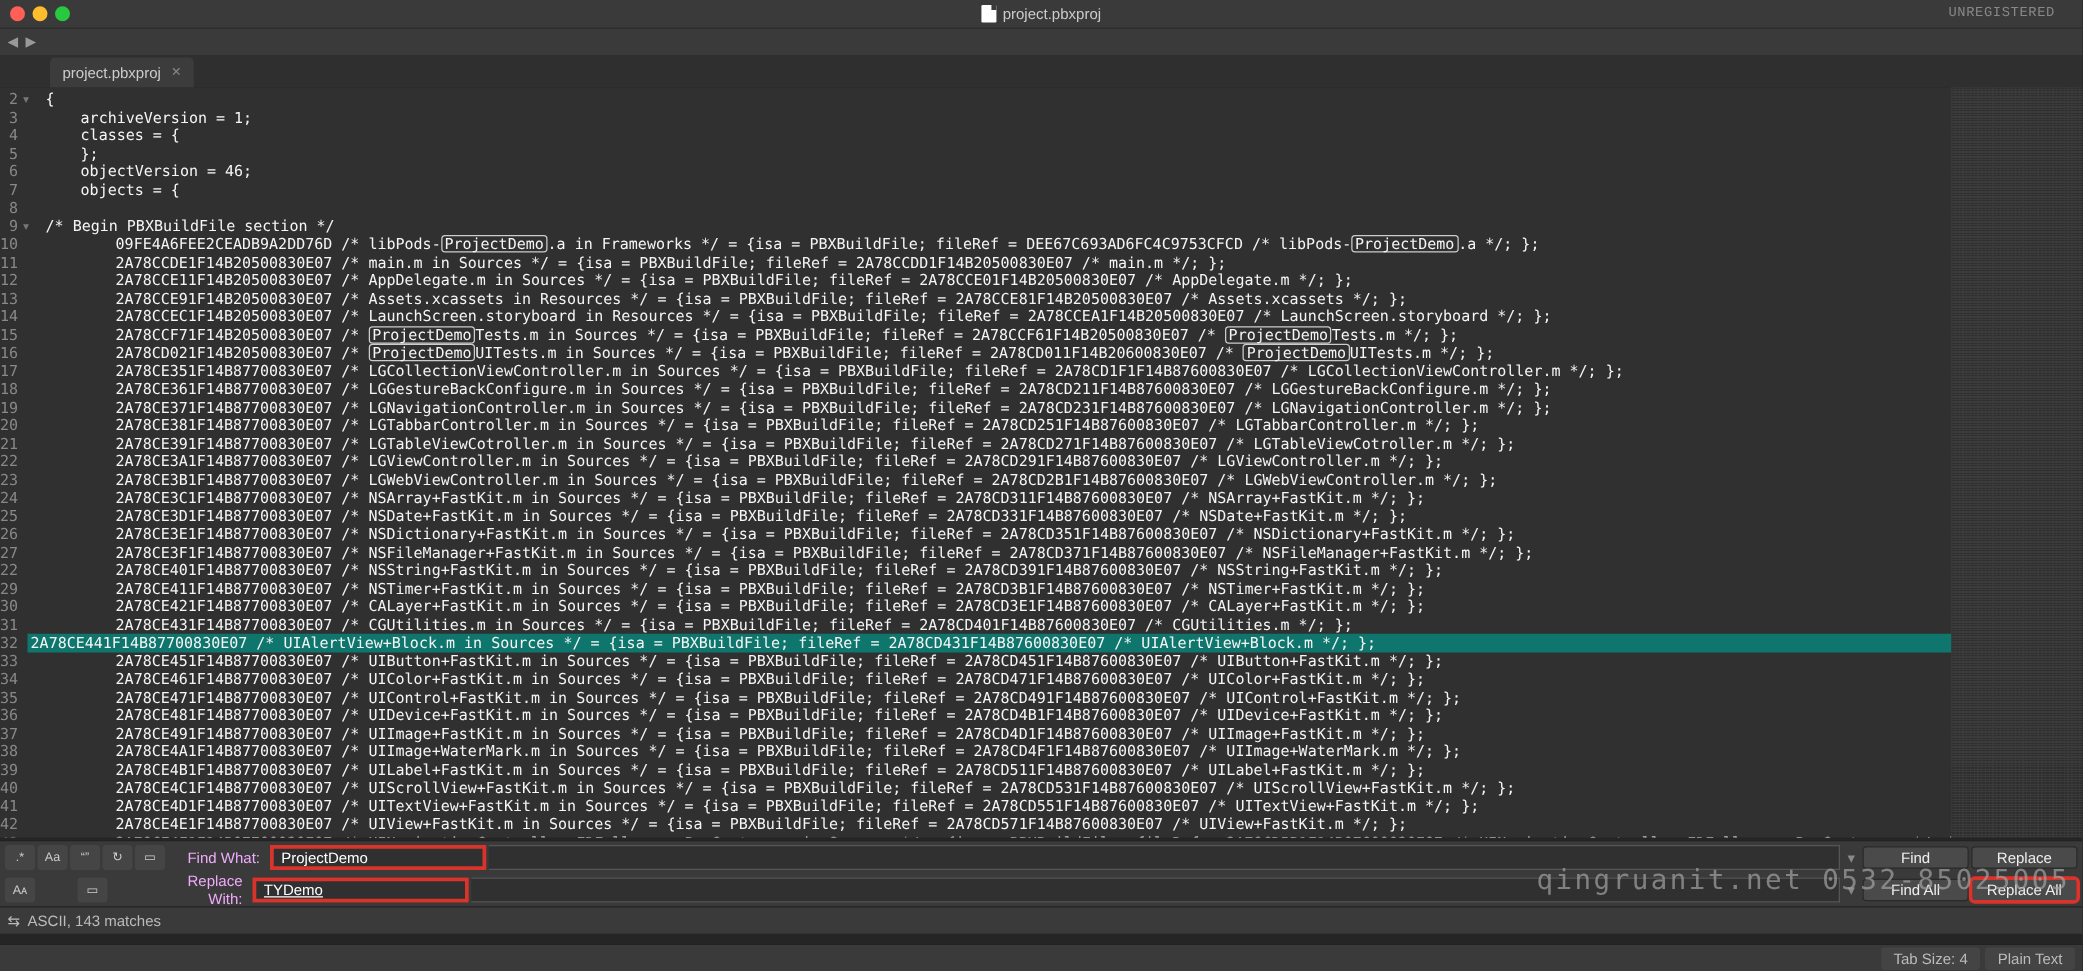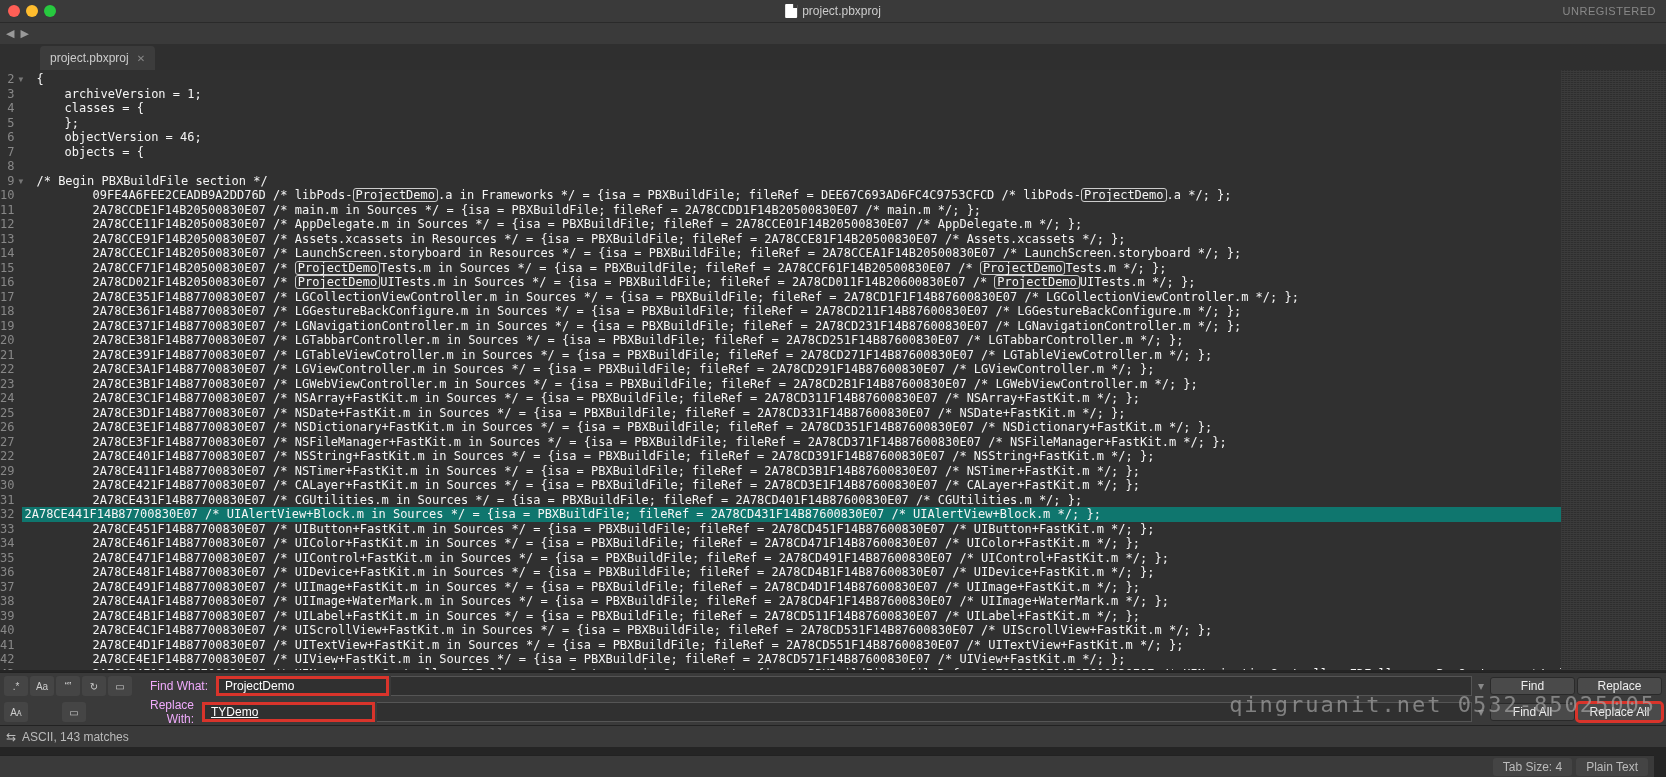--- a/index.html
+++ b/index.html
@@ -4,21 +4,21 @@
 <style>
   * { margin:0; padding:0; box-sizing:border-box; }
   body { background:#252525; color:#ddd; font-family:"Helvetica Neue",Arial,sans-serif; font-size:12px; width:1666px; height:777px; overflow:hidden; position:relative; }
   .titlebar { height:22px; background:#3a3a3a; display:flex; align-items:center; position:relative; }
   .traffic { display:flex; gap:6px; padding-left:8px; }
   .traffic span { width:12px; height:12px; border-radius:50%; display:inline-block; }
   .tl-close{background:#ff5f56;} .tl-min{background:#ffbd2e;} .tl-max{background:#27c93f;}
   .titlecenter { position:absolute; left:50%; transform:translateX(-50%); display:flex; align-items:center; gap:5px; color:#ccc; font-size:12px;}
   .title-doc{width:12px;height:14px;background:#fff;border-radius:1px;position:relative;}
   .title-doc:before{content:"";position:absolute;top:0;right:0;width:4px;height:4px;background:#3a3a3a;}
-  .unreg { position:absolute; right:10px; color:#888; font-size:11px; letter-spacing:0.5px;}
+  .unreg { position:absolute; right:22px; color:#888; font-size:11px; letter-spacing:0.5px;font-family:Liberation Mono, monospace;}
   .toolbar { height:22px; background:#3a3a3a; border-top:1px solid #2a2a2a; display:flex; align-items:center; padding:0 6px; gap:6px;}
   .arrow { color:#999; font-size:11px; cursor:pointer;}
   .tabs { height:26px; background:#2f2f2f; display:flex; align-items:flex-end; padding-left:40px;}
   .tab { background:#3c3c3c; height:24px; display:flex; align-items:center; padding:0 10px; gap:8px; font-size:12px; color:#ccc; border-top-left-radius:4px;border-top-right-radius:4px;}
   .tab .x { color:#888; font-size:10px;}
   .main { display:flex; height:600px;}
   .editor { flex:1; background:#303030; display:flex; font-family:Menlo,Consolas,monospace; font-size:12px; line-height:14.5px; overflow:hidden; color:#f5f5f5;}
   .gutter { width:52px; text-align:right; padding-right:8px; color:#888; padding-top:2px;}
   .gutter .ln { height:14.5px; position:relative;}
   .gutter .arrow-d::after{content:"▾"; color:#777; position:absolute; right:-10px;}
@@ -29,21 +29,21 @@
   .row32{background:#0f766e; margin-left:-14px; padding-left:2px;}
   .minimap{width:105px;background:#353535;background-image:repeating-linear-gradient(0deg,#4a4a4a 0 1px,transparent 1px 2px),repeating-linear-gradient(90deg,#444 0 1px,transparent 1px 3px);opacity:0.6;}
   .findbar{position:absolute;bottom:52px;left:0;right:0;background:#3a3a3a;border-top:1px solid #222;display:flex;flex-direction:column;}
   .findrow{height:26px;display:flex;align-items:center;gap:2px;padding:0 4px;}
   .opt{width:24px;height:20px;background:#454545;border-radius:3px;display:flex;align-items:center;justify-content:center;font-size:10px;color:#ccc;cursor:pointer;}
   .findlabel{width:80px;text-align:right;color:#f0abfc;font-size:12px;padding-right:6px;}
   .findinput{flex:1;height:20px;background:#303030;border:1px solid #555;color:#fff;padding:0 6px;font-size:12px;}
   .findbtn{width:85px;height:18px;background:#4a4a4a;border:1px solid #2a2a2a;color:#eee;font-size:12px;border-radius:3px;cursor:pointer;}
   .redbox{outline:3px solid #d9342b;outline-offset:-1px;}
   .redinset{border:3px solid #d9342b !important;}
-  .statusbar{position:absolute;bottom:0;left:0;right:12px;height:22px;background:#3a3a3a;border-top:1px solid #222;display:flex;align-items:center;padding:0 6px;justify-content:space-between;color:#bbb;font-size:12px;}
+  .statusbar{position:absolute;bottom:0;left:0;right:0;height:22px;background:#3a3a3a;border-top:1px solid #222;display:flex;align-items:center;padding:0 6px;justify-content:space-between;color:#bbb;font-size:12px;}
   .status-right{display:flex;gap:4px;}
   .statbtn{background:#444;padding:2px 10px;border-radius:3px;}
   .watermark{position:absolute;right:10px;bottom:60px;color:#a3a3a3;font-size:22px;letter-spacing:2px;font-family:monospace;opacity:0.7;pointer-events:none;}
   .ascii-status{position:absolute;bottom:30px;left:0;right:0;height:22px;background:#3a3a3a;border-top:1px solid #222;padding:0 6px;display:flex;align-items:center;gap:6px;color:#bbb;font-size:12px;}
   .placeholderw{width:30px;}
 </style>
 </head>
 <body>
 
 <div class="titlebar">

